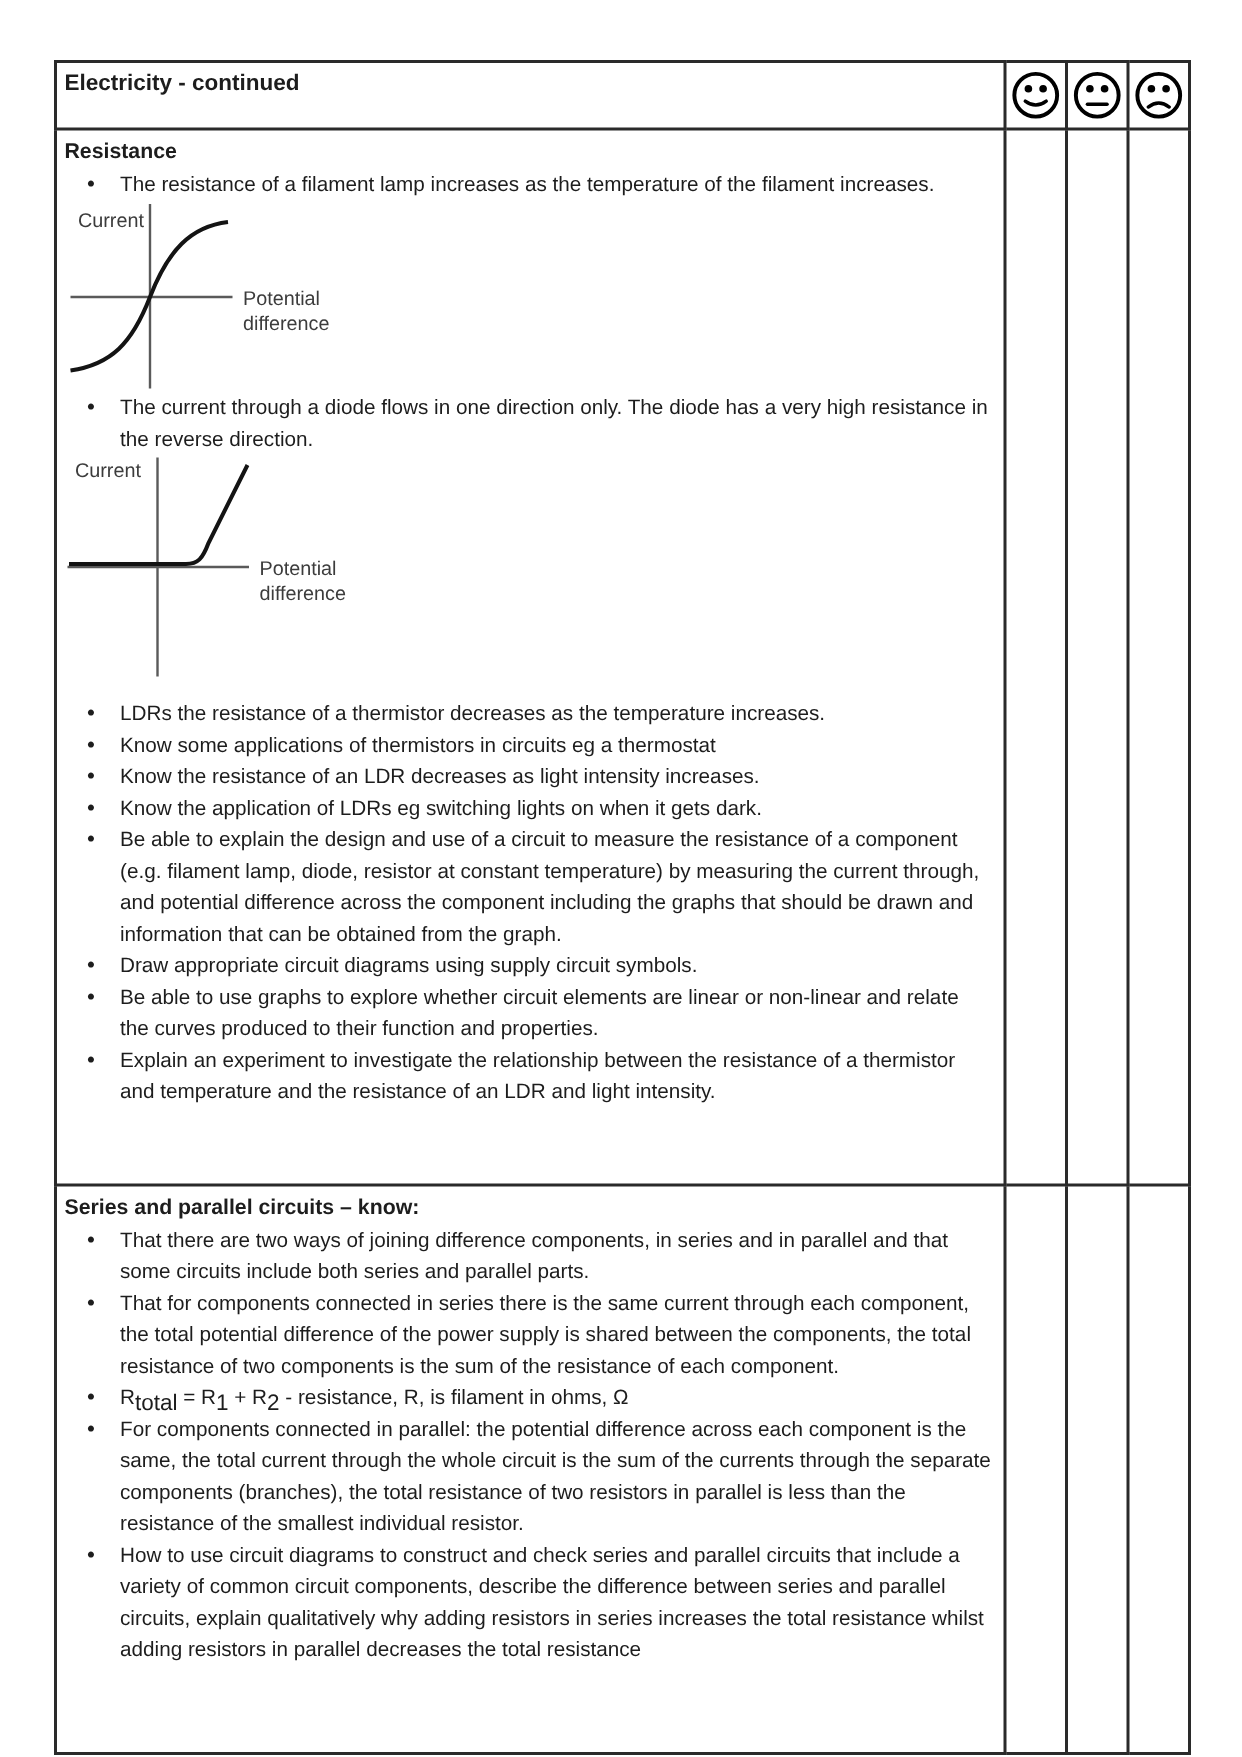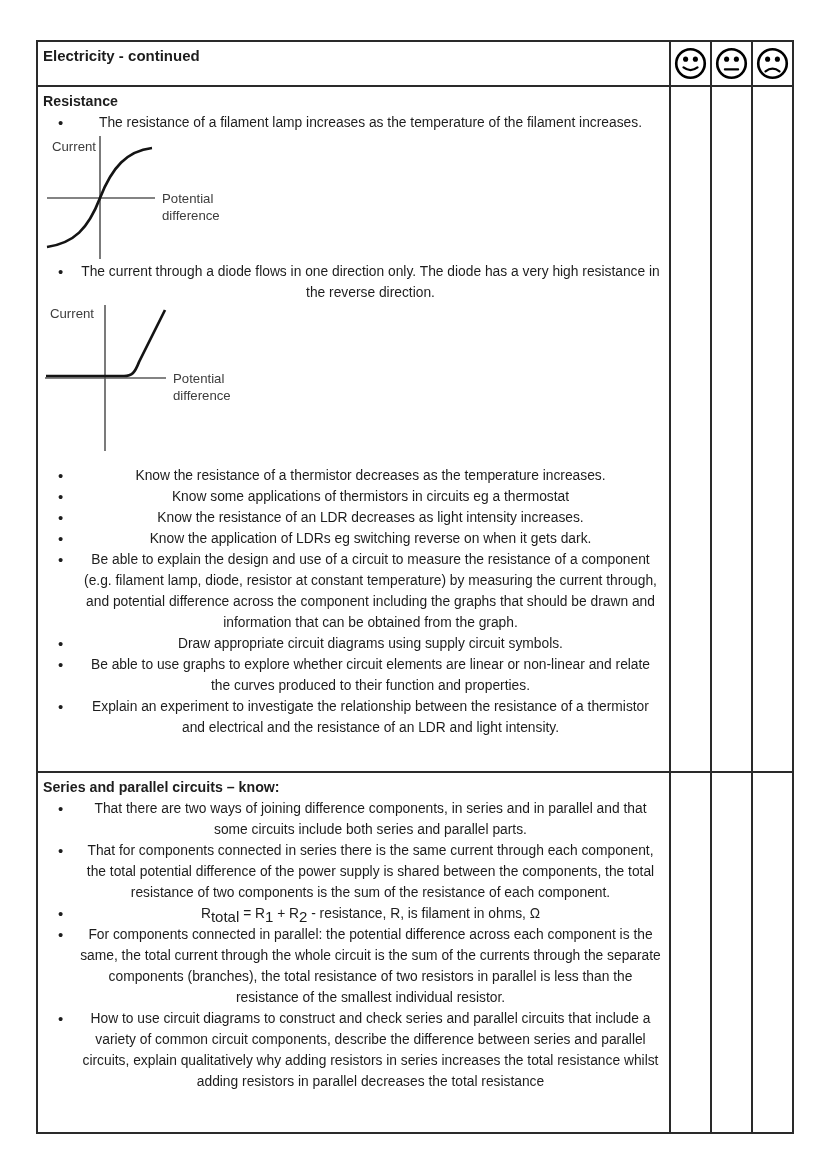--- a/index.html
+++ b/index.html
@@ -27,25 +27,25 @@
 
   tr.header-row td { height:34px; }
   td.title-cell { padding:5px 4px 4px 5px; }
   .doc-title { font-weight:bold; font-size:15px; line-height:18px; }
   td.face-cell { text-align:center; vertical-align:middle; padding:0; }
   td.face-cell svg { display:block; margin:0 auto; }
 
   tr.row-resistance td { height:676px; }
   tr.row-series td { height:351px; }
 
-  td.content-cell { padding:4px 8px 4px 5px; font-size:13.8px; line-height:21px; }
+  td.content-cell { padding:4px 8px 22px 5px; font-size:13.8px; line-height:21px; }
   .sec-heading { font-weight:bold; font-size:14.2px; line-height:21px; }
 
   ul.blist { margin:0; padding:0; list-style:none; }
-  ul.blist li { position:relative; padding-left:37px; margin:0;text-align:center; }
+  ul.blist li { position:relative; padding-left:37px; margin:0; }
   ul.blist li::before {
     content:"\2022";
     position:absolute; left:15px; top:0;
     font-size:15px; line-height:21px;
   }
   sub { font-size:15px; line-height:0; }
 
   svg.graph { display:block; }
   svg.graph text { font-family:"Liberation Sans", sans-serif; font-size:13.2px; fill:#3c3c3c; }
   .axis { stroke:#5a5a5a; stroke-width:1.6; }
@@ -122,28 +122,28 @@
           <svg class="graph g2" width="235" height="151" viewBox="0 0 235 151">
             <line class="axis" x1="61" y1="2" x2="61" y2="148"></line>
             <line class="axis" x1="1" y1="75" x2="122" y2="75"></line>
             <path class="curve" d="M 2 73 L 80 73 C 88 73 91 69.5 95 59 L 121 7"></path>
             <text x="6" y="15">Current</text>
             <text x="129" y="80">Potential</text>
             <text x="129" y="97">difference</text>
           </svg>
 
           <ul class="blist">
-            <li>Know the resistance of a thermistor decreases as the temperature increases.</li>
+            <li>LDRs the resistance of a thermistor decreases as the temperature increases.</li>
             <li>Know some applications of thermistors in circuits eg a thermostat</li>
             <li>Know the resistance of an LDR decreases as light intensity increases.</li>
-            <li>Know the application of LDRs eg switching reverse on when it gets dark.</li>
+            <li>Know the application of LDRs eg switching lights on when it gets dark.</li>
             <li>Be able to explain the design and use of a circuit to measure the resistance of a component (e.g. filament lamp, diode, resistor at constant temperature) by measuring the current through, and potential difference across the component including the graphs that should be drawn and information that can be obtained from the graph.</li>
             <li>Draw appropriate circuit diagrams using supply circuit symbols.</li>
             <li>Be able to use graphs to explore whether circuit elements are linear or non-linear and relate the curves produced to their function and properties.</li>
-            <li>Explain an experiment to investigate the relationship between the resistance of a thermistor and electrical and the resistance of an LDR and light intensity.</li>
+            <li>Explain an experiment to investigate the relationship between the resistance of a thermistor and temperature and the resistance of an LDR and light intensity.</li>
           </ul>
         </td>
         <td class="rate-cell"></td>
         <td class="rate-cell"></td>
         <td class="rate-cell"></td>
       </tr>
 
       <tr class="row-series">
         <td class="content-cell">
           <div class="sec-heading">Series and parallel circuits – know:</div>

